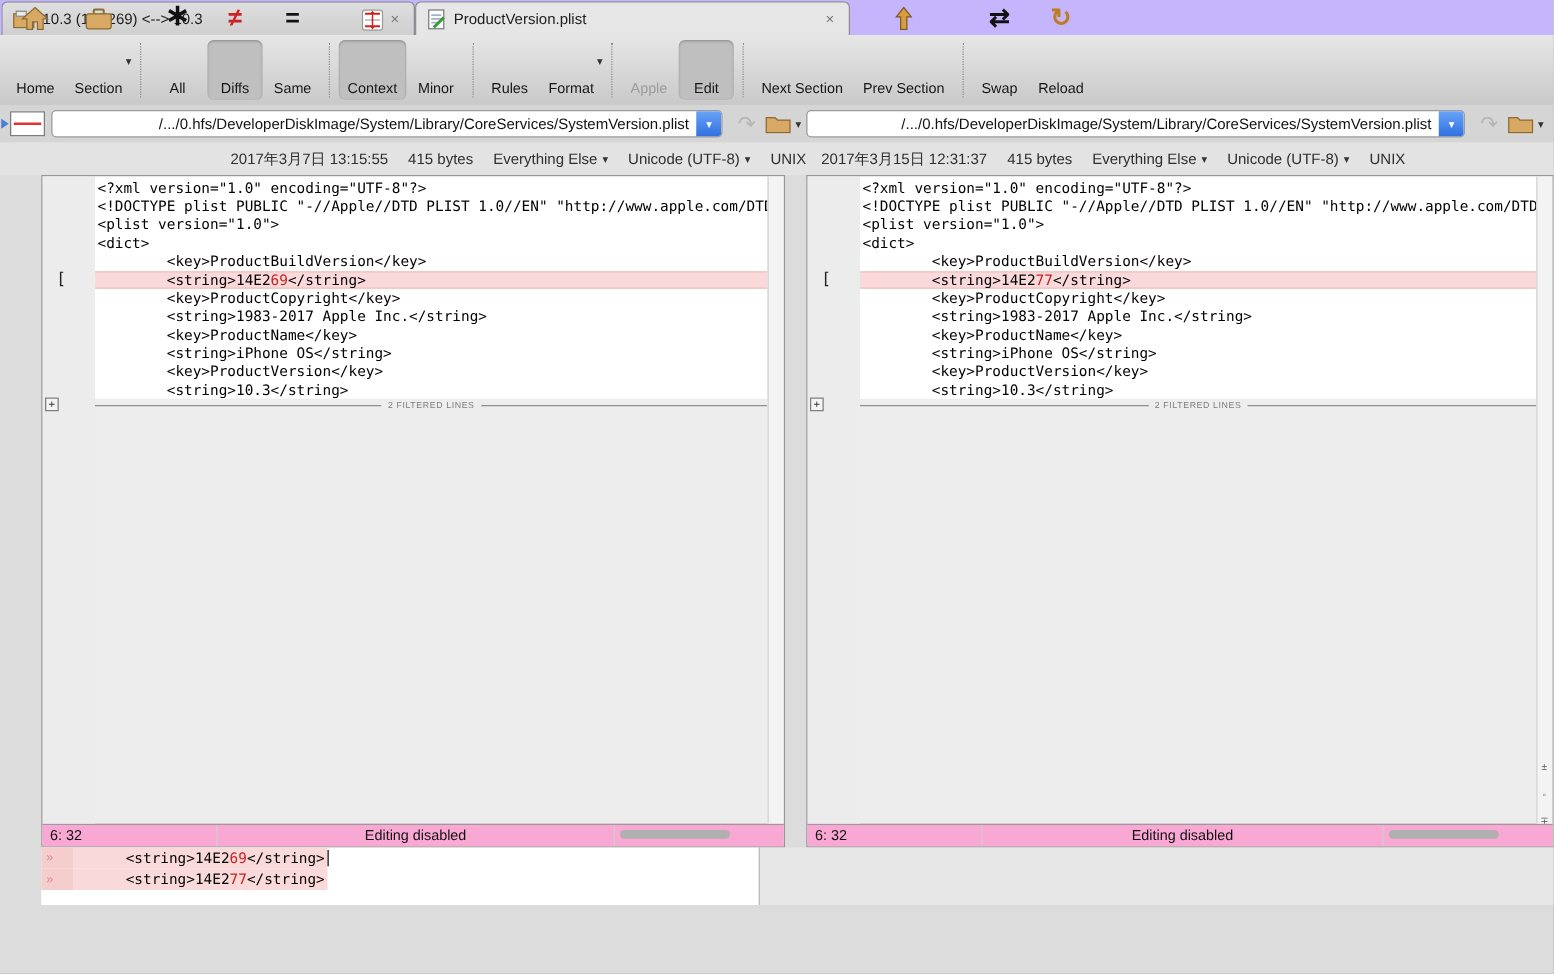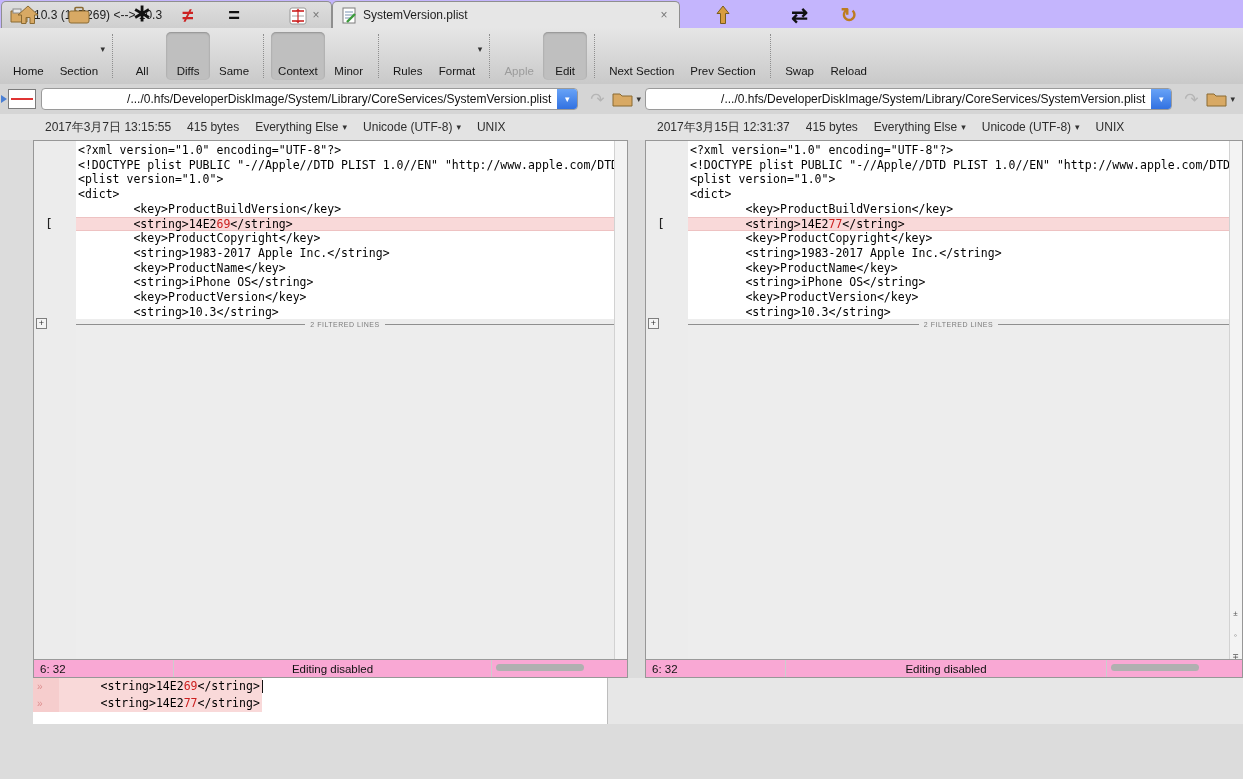--- a/index.html
+++ b/index.html
@@ -55,21 +55,21 @@
     display:flex; align-items:center; overflow:hidden; margin-right:10px;}
   .combo-text{flex:1; font-size:12px; color:#111; padding:0 6px; white-space:nowrap; overflow:hidden;}
   .combo-btn{width:20px; height:22px; background:linear-gradient(#6aa5f8,#2f6fe0);
     display:flex; align-items:center; justify-content:center; color:#fff; font-size:9px;}
   .share-btn{font-size:17px; color:#b5b5b5; margin:0 8px 0 2px;}
   .folder-btn{display:flex; align-items:center; gap:3px; margin-right:4px;}
   .folder-caret{font-size:9px; color:#333;}
   
   .inforow{height:26px; background:#e3e3e3; display:flex; font-size:12px; color:#2e2e2e;}
   .info-cell{display:flex; align-items:center; gap:16px;}
-  .info-cell.l{width:645px; padding-left:45px;}
+  .info-cell.l{width:645px; padding-left:45px;justify-content:flex-end;}
   .info-cell.r{flex:1; padding-left:12px;}
   .dd{display:flex; align-items:center; gap:4px;}
   .dd .caret{font-size:9px; color:#333;}
   
   .main{height:538px; display:flex; background:#dcdcdc;}
   .lmargin{width:33px;}
   .gapcol{width:17px;}
   .pane{border:1px solid #979797; display:flex; flex-direction:column; background:#ededed;}
   .pane.left{width:595px;}
   .pane.right{width:598px;}
@@ -140,21 +140,21 @@
     <div class="tab t2">
       <span class="tabicon">
         <svg width="16" height="17" viewBox="0 0 16 17">
           <rect x="2" y="1" width="12" height="15" fill="#fff" stroke="#7c7c7c"></rect>
           <line x1="4" y1="5" x2="12" y2="5" stroke="#9fb2c9" stroke-width="1.4"></line>
           <line x1="4" y1="8" x2="12" y2="8" stroke="#9fb2c9" stroke-width="1.4"></line>
           <line x1="4" y1="11" x2="9" y2="11" stroke="#9fb2c9" stroke-width="1.4"></line>
           <line x1="6" y1="15" x2="14" y2="7" stroke="#3a9a3a" stroke-width="2.4"></line>
         </svg>
       </span>
-      <span class="tab-label">SystemVersion.plist</span>
+      <span class="tab-label">ProductVersion.plist</span>
       <span class="tab-close">×</span>
     </div>
   </div>
 
   <div class="toolbar">
     <div class="tb-item">
       <div class="ticon">
         <svg width="22" height="20" viewBox="0 0 22 20">
           <path d="M11 1 L21 10 H17.5 V18.5 H13 V12.5 H9 V18.5 H4.5 V10 H1 Z" fill="#d8a964" stroke="#8a6a33"></path>
         </svg>

